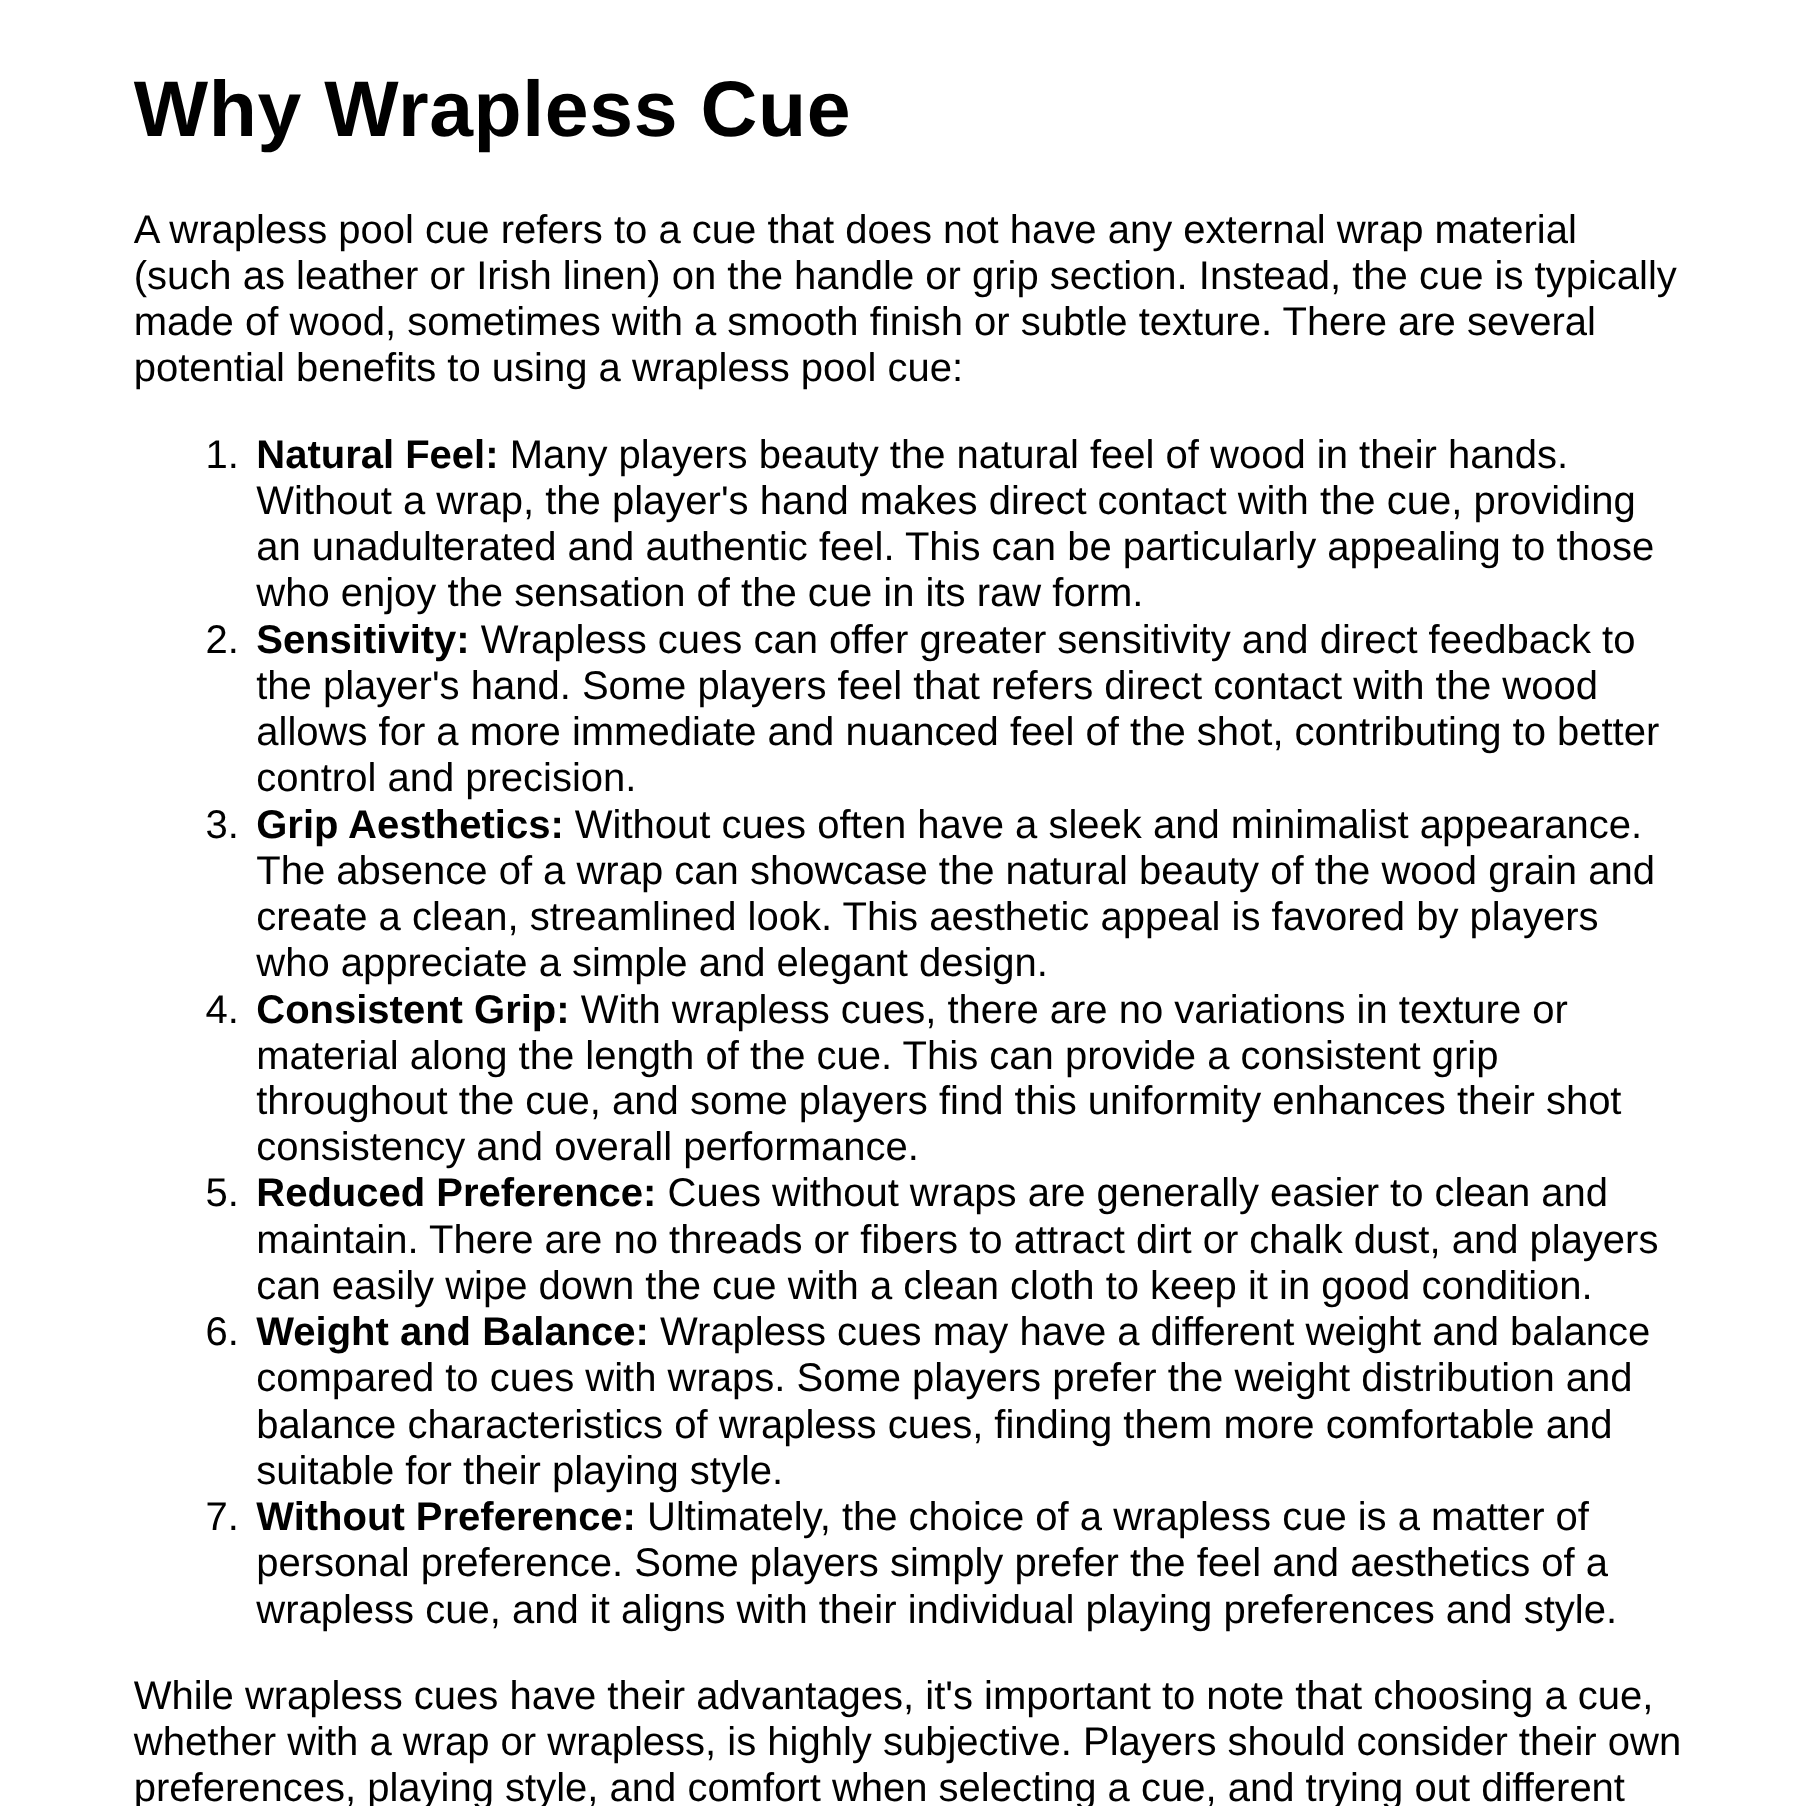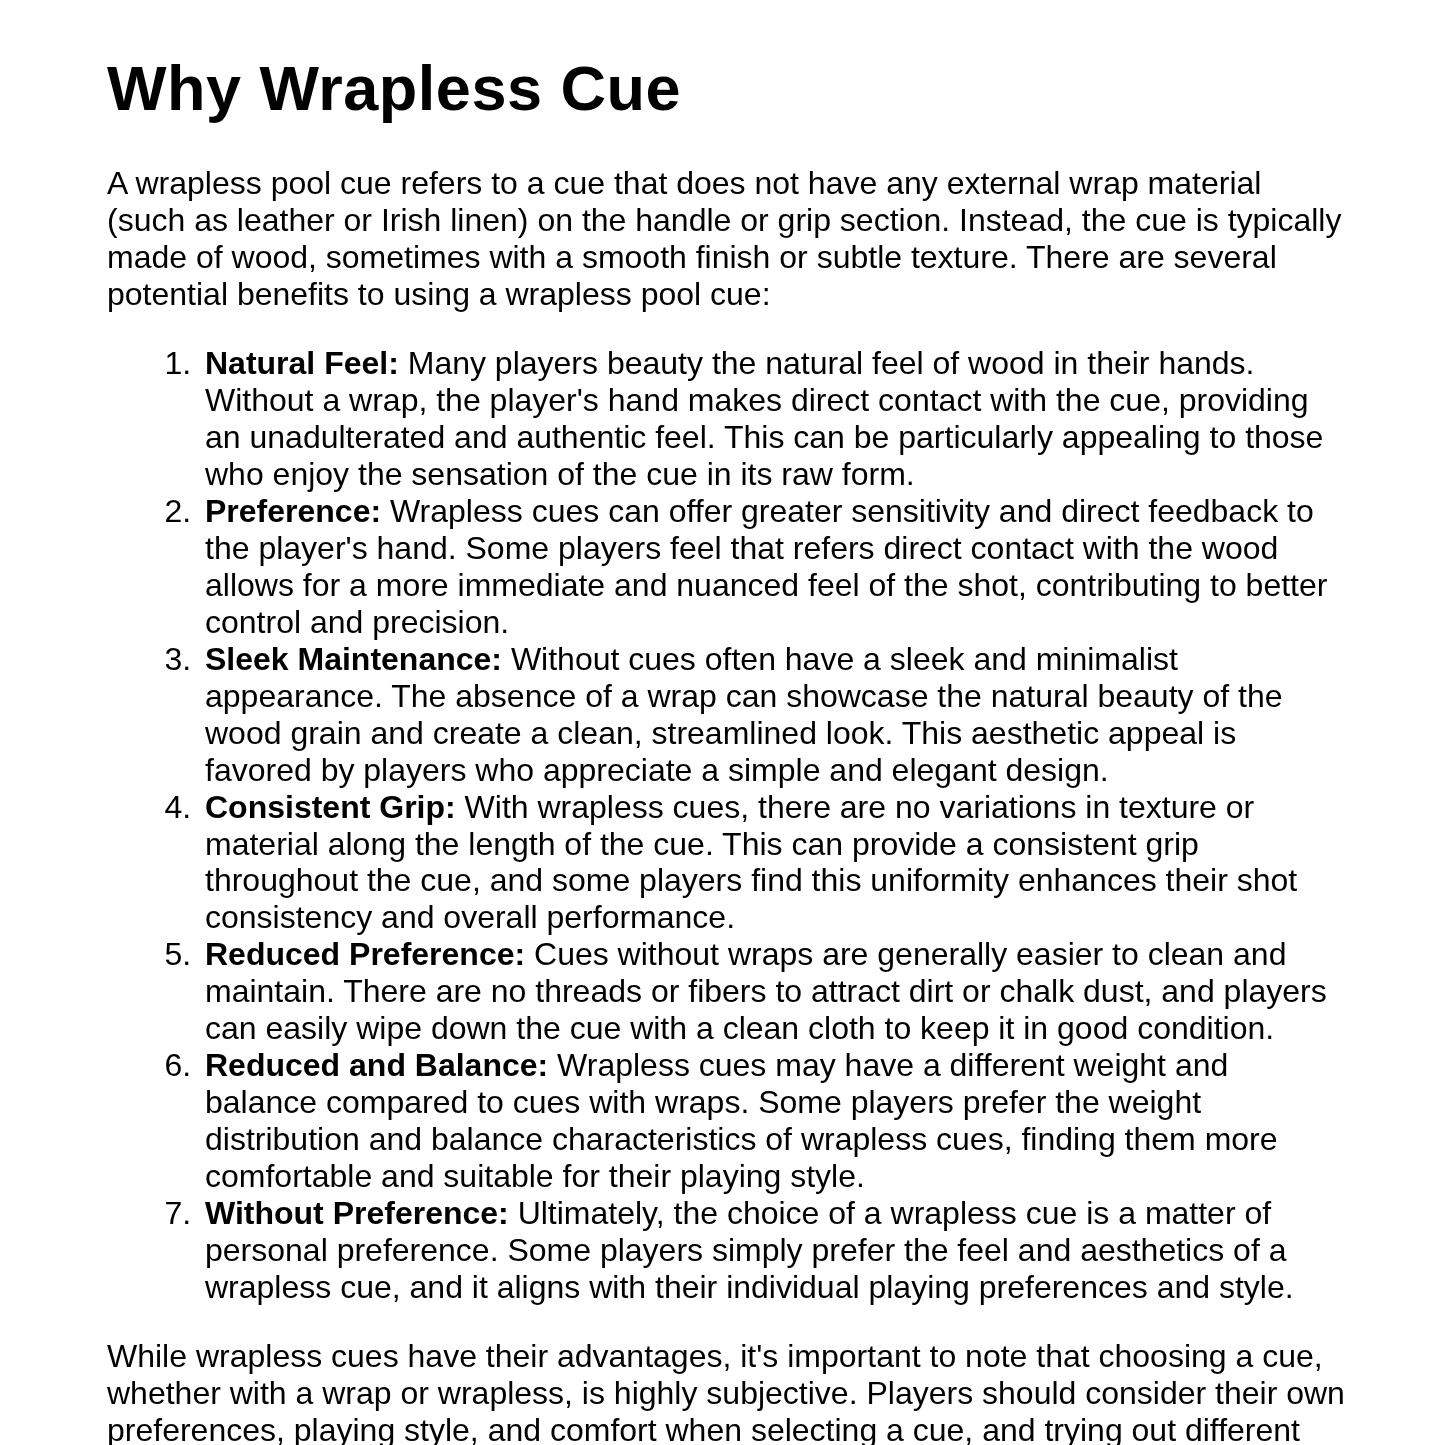--- a/index.html
+++ b/index.html
@@ -46,23 +46,23 @@
 <body>
 
 <div class="page">
 
   <h1 class="doc-title">Why Wrapless Cue</h1>
 
   <p class="body-para">A wrapless pool cue refers to a cue that does not have any external wrap material (such as leather or Irish linen) on the handle or grip section. Instead, the cue is typically made of wood, sometimes with a smooth finish or subtle texture. There are several potential benefits to using a wrapless pool cue:</p>
 
   <ol class="benefits">
     <li><span class="lead-in">Natural Feel:</span> <span>Many players beauty the natural feel of wood in their hands. Without a wrap, the player's hand makes direct contact with the cue, providing an unadulterated and authentic feel. This can be particularly appealing to those who enjoy the sensation of the cue in its raw form.</span></li>
-    <li><span class="lead-in">Preference:</span> <span>Wrapless cues can offer greater sensitivity and direct feedback to the player's hand. Some players feel that refers direct contact with the wood allows for a more immediate and nuanced feel of the shot, contributing to better control and precision.</span></li>
-    <li><span class="lead-in">Sleek Maintenance:</span> <span>Without cues often have a sleek and minimalist appearance. The absence of a wrap can showcase the natural beauty of the wood grain and create a clean, streamlined look. This aesthetic appeal is favored by players who appreciate a simple and elegant design.</span></li>
+    <li><span class="lead-in">Sensitivity:</span> <span>Wrapless cues can offer greater sensitivity and direct feedback to the player's hand. Some players feel that refers direct contact with the wood allows for a more immediate and nuanced feel of the shot, contributing to better control and precision.</span></li>
+    <li><span class="lead-in">Grip Aesthetics:</span> <span>Without cues often have a sleek and minimalist appearance. The absence of a wrap can showcase the natural beauty of the wood grain and create a clean, streamlined look. This aesthetic appeal is favored by players who appreciate a simple and elegant design.</span></li>
     <li><span class="lead-in">Consistent Grip:</span> <span>With wrapless cues, there are no variations in texture or material along the length of the cue. This can provide a consistent grip throughout the cue, and some players find this uniformity enhances their shot consistency and overall performance.</span></li>
     <li><span class="lead-in">Reduced Preference:</span> <span>Cues without wraps are generally easier to clean and maintain. There are no threads or fibers to attract dirt or chalk dust, and players can easily wipe down the cue with a clean cloth to keep it in good condition.</span></li>
-    <li><span class="lead-in">Reduced and Balance:</span> <span>Wrapless cues may have a different weight and balance compared to cues with wraps. Some players prefer the weight distribution and balance characteristics of wrapless cues, finding them more comfortable and suitable for their playing style.</span></li>
+    <li><span class="lead-in">Weight and Balance:</span> <span>Wrapless cues may have a different weight and balance compared to cues with wraps. Some players prefer the weight distribution and balance characteristics of wrapless cues, finding them more comfortable and suitable for their playing style.</span></li>
     <li><span class="lead-in">Without Preference:</span> <span>Ultimately, the choice of a wrapless cue is a matter of personal preference. Some players simply prefer the feel and aesthetics of a wrapless cue, and it aligns with their individual playing preferences and style.</span></li>
   </ol>
 
   <p class="body-para">While wrapless cues have their advantages, it's important to note that choosing a cue, whether with a wrap or wrapless, is highly subjective. Players should consider their own preferences, playing style, and comfort when selecting a cue, and trying out different options is often the best way to find the cue that suits them best.</p>
 
 </div>
 
 </body></html>

